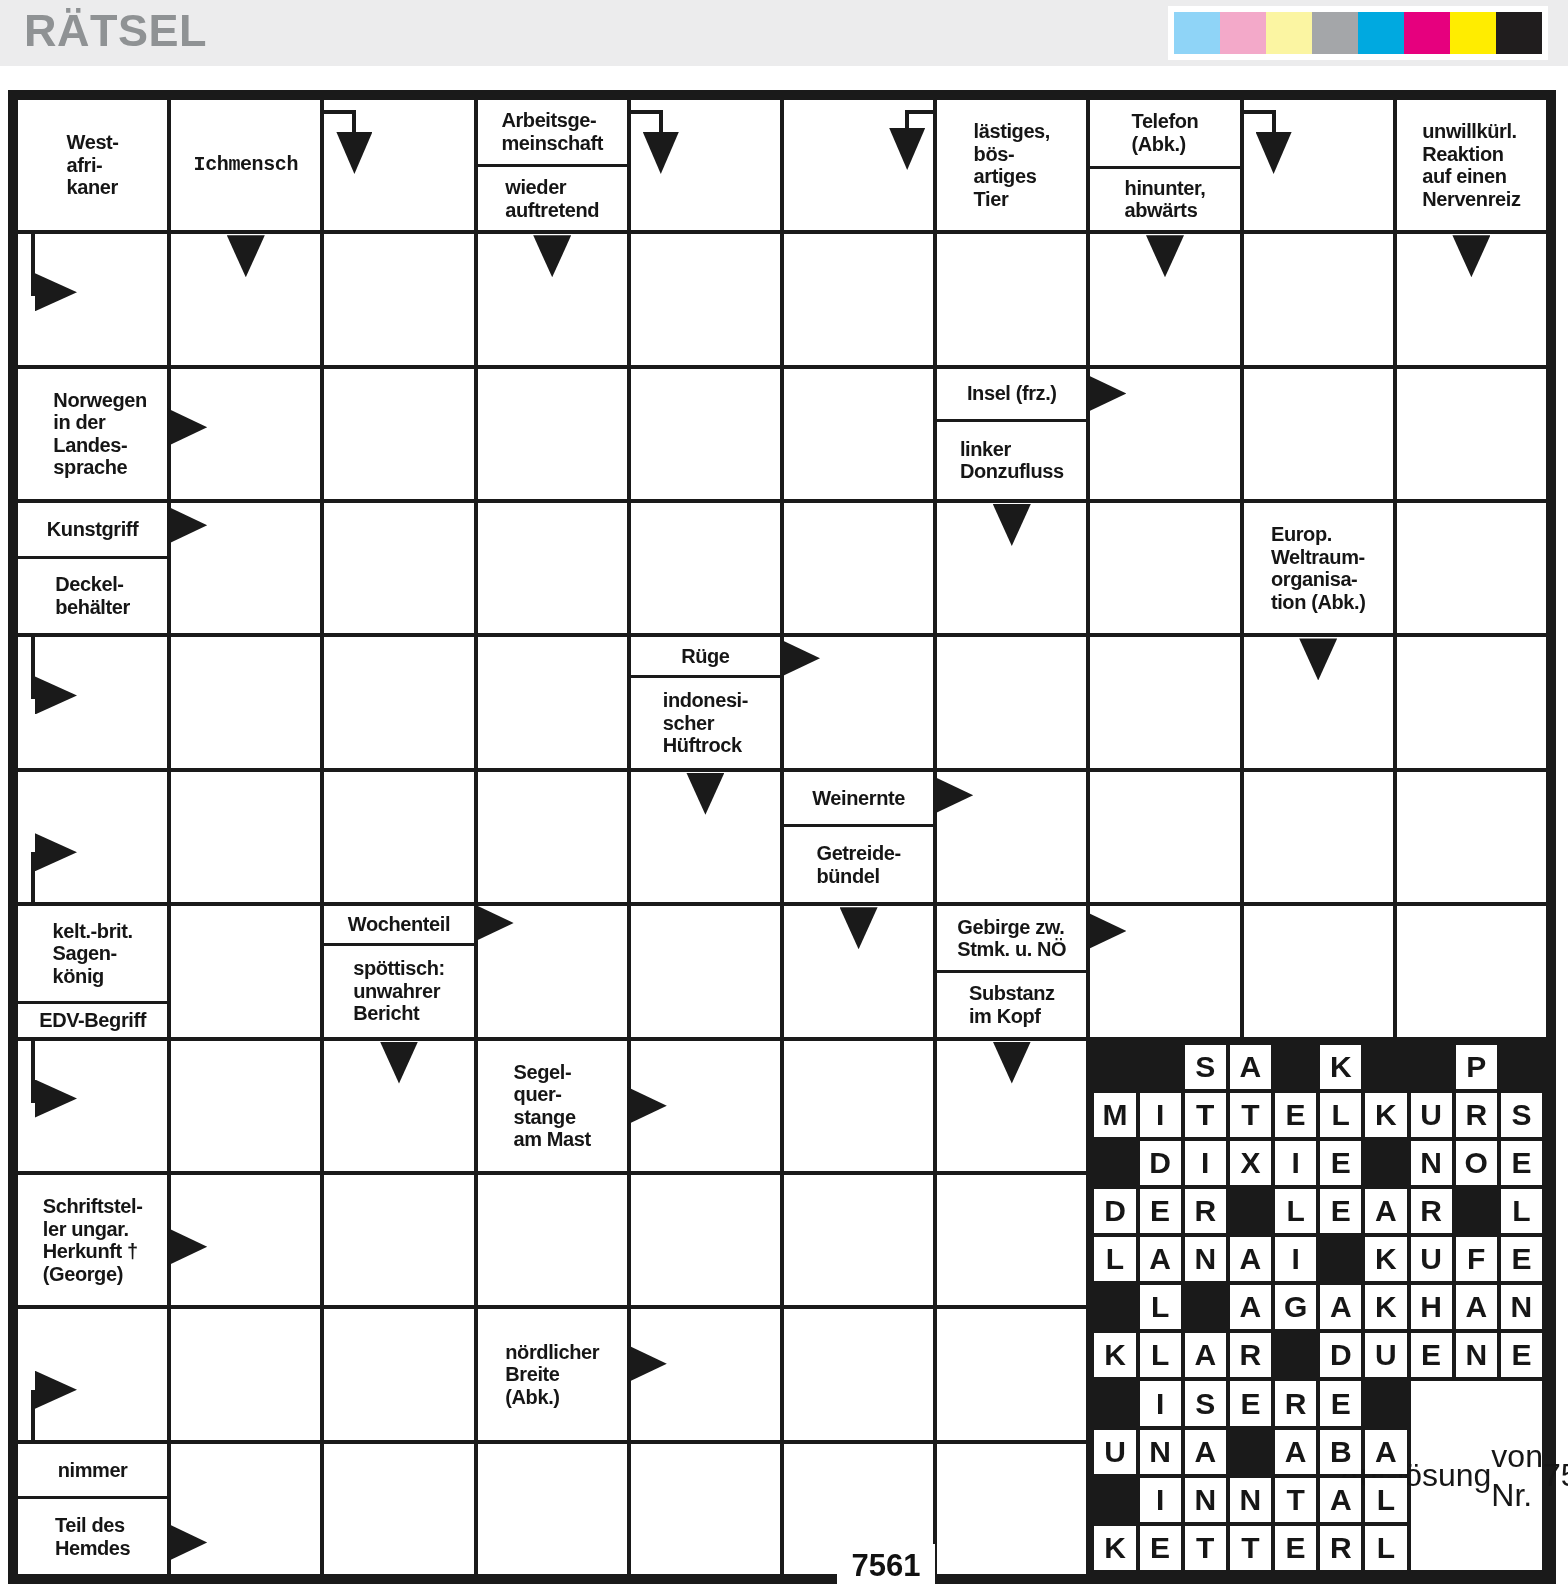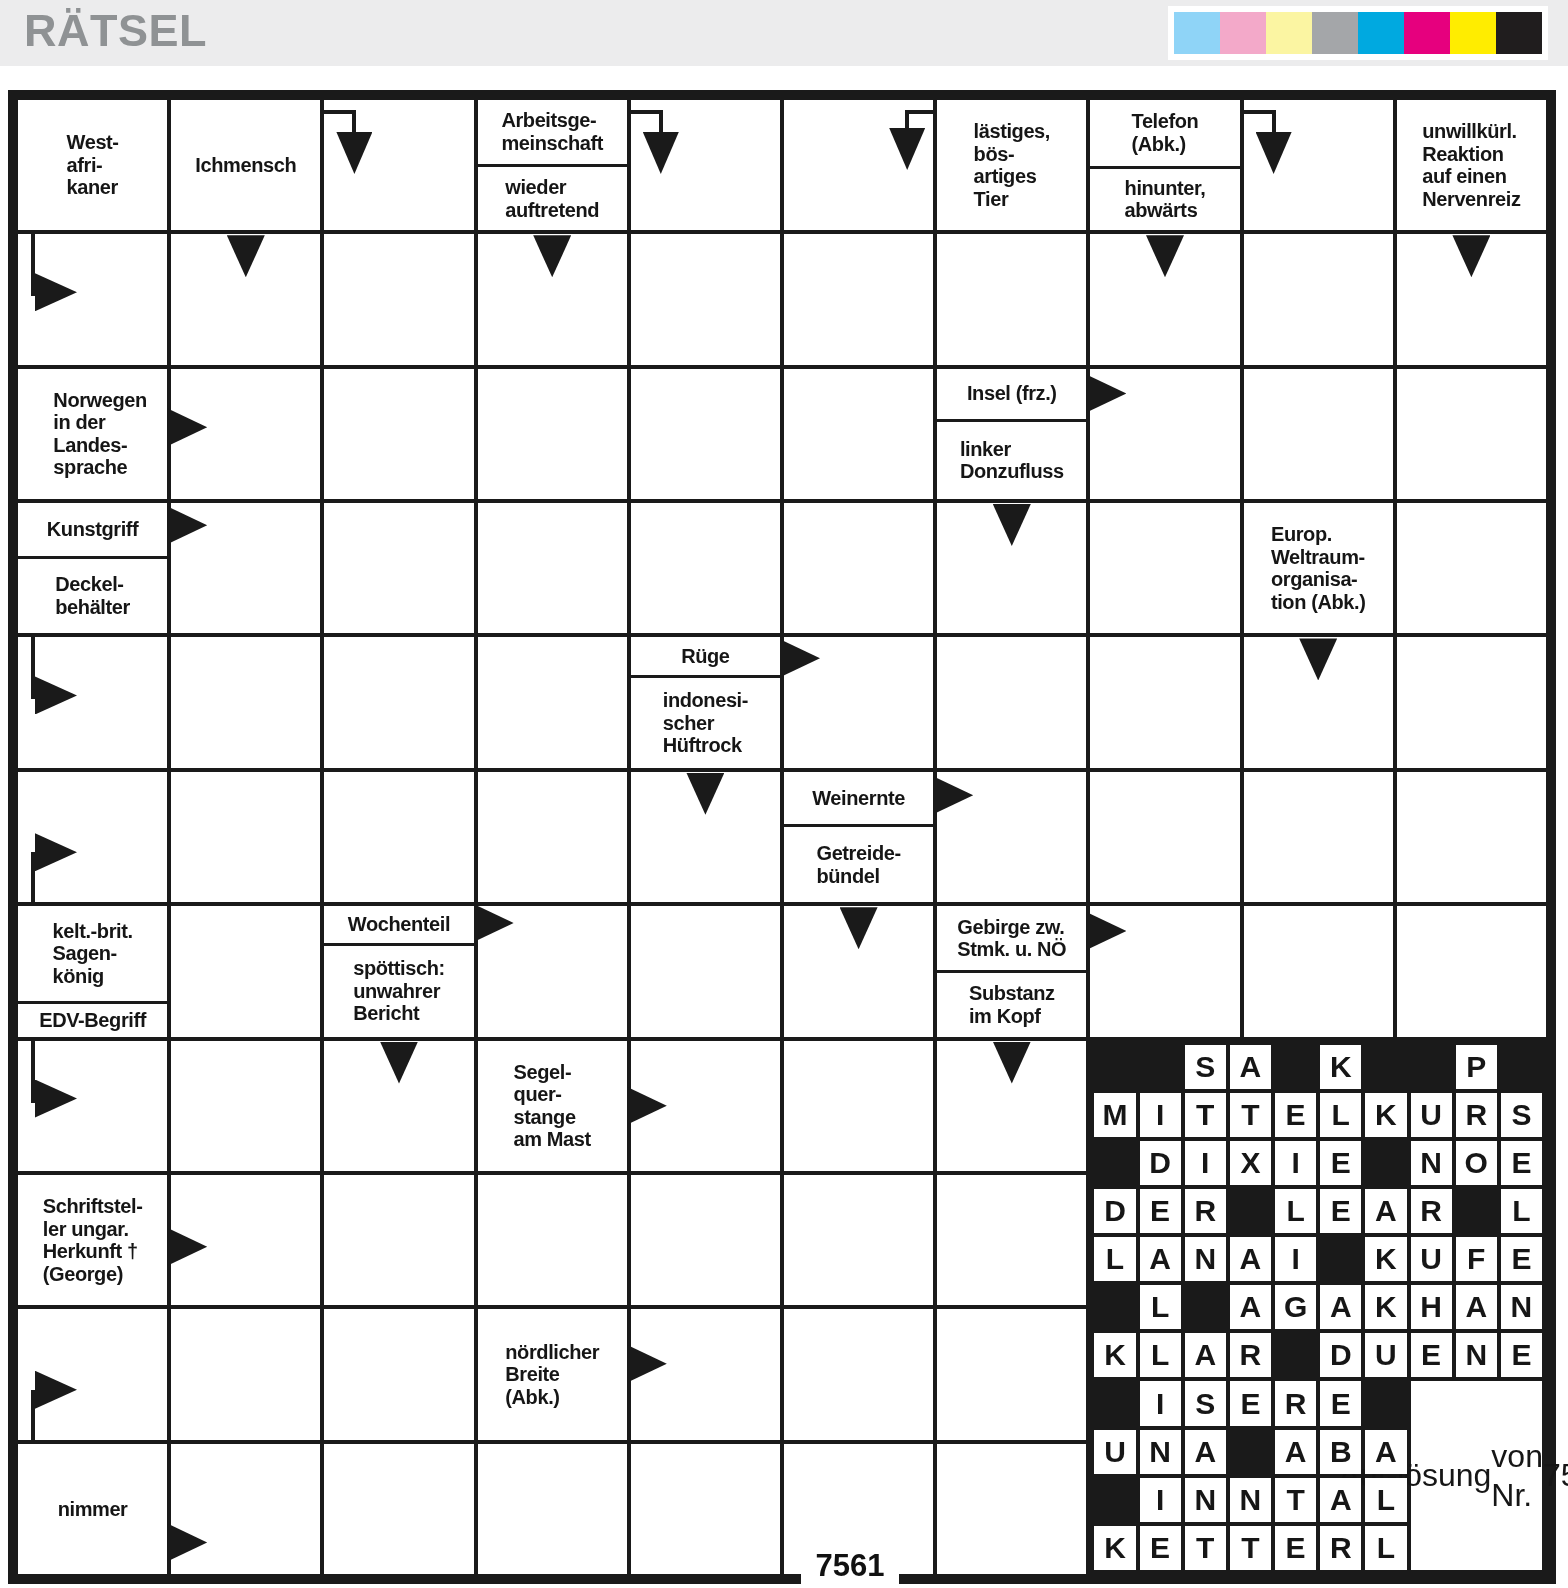--- a/index.html
+++ b/index.html
@@ -40,21 +40,21 @@
        display:grid;grid-template-columns:repeat(10,1fr);grid-template-rows:repeat(11,1fr);
        gap:4px;padding:6px;box-sizing:border-box;z-index:2;}
   .sol .lc{background:#fff;display:flex;align-items:center;justify-content:center;
            font-weight:bold;font-size:30px;color:#161616;min-width:0;min-height:0;}
   .sol .bc{min-width:0;min-height:0;}
   .note{background:#fff;grid-column:8 / span 3;grid-row:8 / span 4;
         display:flex;flex-direction:row;align-items:center;justify-content:center;}
   .note div{font-size:32px;line-height:39px;color:#161616;}
 
   
-  .pnum{position:absolute;left:801px;top:1544px;width:98px;height:44px;background:#fff;
+  .pnum{position:absolute;left:837px;top:1544px;width:98px;height:44px;background:#fff;
         display:flex;align-items:center;justify-content:center;
         font-weight:bold;font-size:31px;color:#111;z-index:5;}
 </style>
 </head>
 <body>
 
 <div class="page">
 
   <div class="hdr">
     <h1>RÄTSEL</h1>
@@ -75,21 +75,21 @@
         <div class="cell clue">
           <div class="sec" style="flex-grow: 1;">
             <div class="lines">
               <div class="line">West-</div>
               <div class="line">afri-</div>
               <div class="line">kaner</div>
             </div>
           </div>
         </div>
         <div class="cell clue">
-          <div class="sec" style="flex-grow: 1;">
+          <div class="sec" style="flex-grow: 1; font-family: Liberation Mono, monospace;">
             <div class="lines">
               <div class="line">Ichmensch</div>
             </div>
           </div>
         </div>
         <div class="cell"></div>
         <div class="cell clue">
           <div class="sec" style="flex-grow: 1;">
             <div class="lines">
               <div class="line">Arbeitsge-</div>
@@ -359,20 +359,26 @@
         <div class="cell"></div>
         <div class="cell"></div>
         <div class="cell"></div>
         <div class="cell"></div>
         <div class="cell"></div>
         <div class="cell"></div>
         <div class="cell clue">
           <div class="sec" style="flex-grow: 1;">
             <div class="lines">
               <div class="line">nimmer</div>
+            </div>
+          </div>
+          <div class="sec" style="flex-grow: 1;">
+            <div class="lines">
+              <div class="line">Teil des</div>
+              <div class="line">Hemdes</div>
             </div>
           </div>
         </div>
         <div class="cell"></div>
         <div class="cell"></div>
         <div class="cell"></div>
         <div class="cell"></div>
         <div class="cell"></div>
         <div class="cell"></div>
         <div class="cell"></div>

